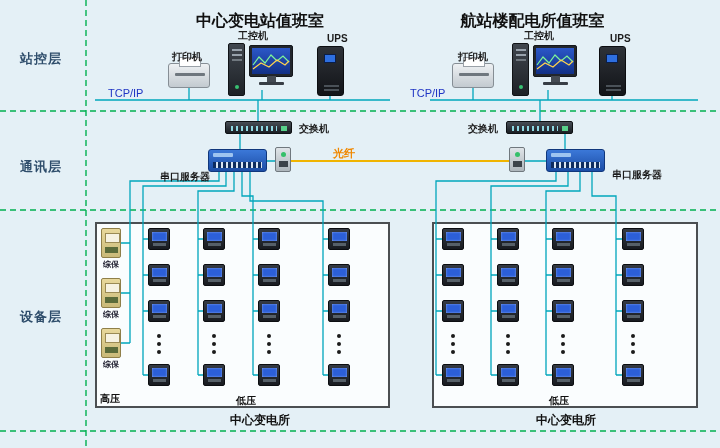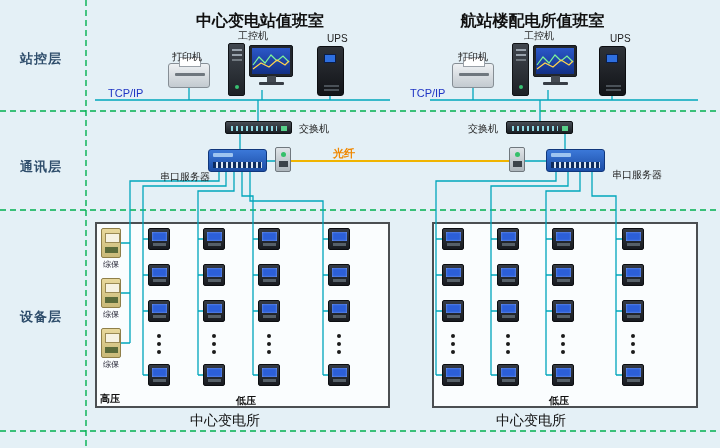--- a/index.html
+++ b/index.html
@@ -7,26 +7,26 @@
   .stage { position:relative; width:720px; height:448px; background:#e4f0f6; overflow:hidden; }
 
   .panel { position:absolute; z-index:1; background:#fafdfe; border:2px solid #4b4f52; }
   .wires { position:absolute; left:0; top:0; z-index:2; }
   g.dash  { stroke:#00b050; stroke-width:1.4; stroke-dasharray:6 4; fill:none; }
   g.wire  { stroke:#00a6bc; stroke-width:1.3; fill:none; }
   .fiber  { stroke:#f0b400; stroke-width:2; }
   g.dotsg circle { fill:#1b1b1b; }
 
   .dev { position:absolute; z-index:3; }
-  .lbl { position:absolute; z-index:4; font-size:10px; color:#1c1c1c; white-space:nowrap; }
+  .lbl { position:absolute; z-index:4; font-size:10px; color:#1c1c1c; white-space:nowrap;font-weight:bold; }
   .title { font-size:16px; font-weight:bold; color:#101010; text-align:center; }
   .layerlbl { font-size:13px; font-weight:bold; color:#2e4d6b; letter-spacing:1px; }
   .tcpip { color:#1f35c4; font-weight:normal; font-size:11px; }
   .fiberlbl { color:#f08800; font-weight:bold; font-size:11px; }
-  .caption { font-size:14px; color:#111; text-align:center; }
+  .caption { font-size:12px; color:#111; text-align:right; }
   .hvlv { font-size:10px; font-weight:bold; color:#111; }
   .relaylbl { font-size:8px; color:#223; text-align:center; width:24px; }
 
   .monitor { width:44px; height:32px; background:#22262c; border:1px solid #14171b; border-radius:2px; padding:2px; }
   .monitor .wave { width:100%; height:100%; display:block; background:linear-gradient(#2b57c8,#123086); }
   .monitor::before { content:""; position:absolute; left:17px; bottom:-6px; width:9px; height:6px; background:#454b53; }
   .monitor::after  { content:""; position:absolute; left:9px; bottom:-9px; width:25px; height:3px; background:#383e45; border-radius:1px; }
 
   .tower { width:17px; height:53px; background:linear-gradient(180deg,#40464e,#1d2126); border:1px solid #101316; border-radius:2px; }
   .tower::before { content:""; position:absolute; left:3px; top:5px; width:10px; height:2px; background:#98a2ac; box-shadow:0 5px 0 #98a2ac,0 10px 0 #70787f; }

